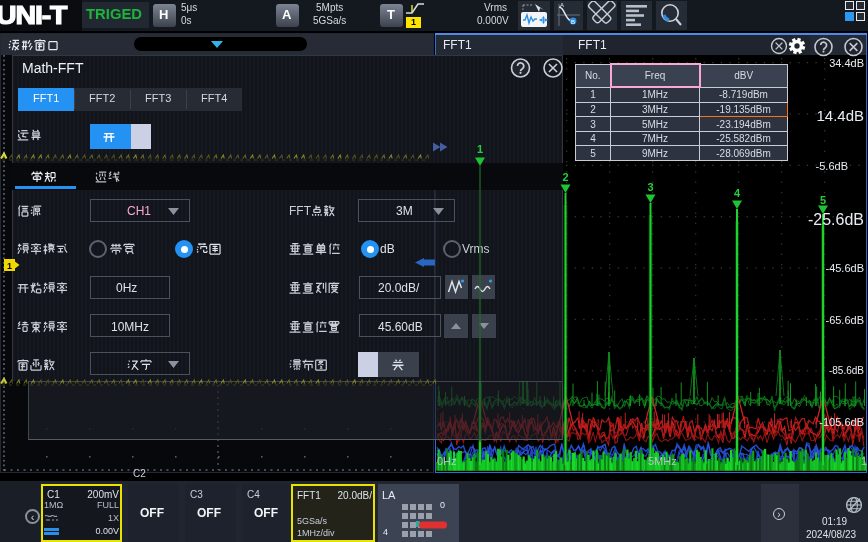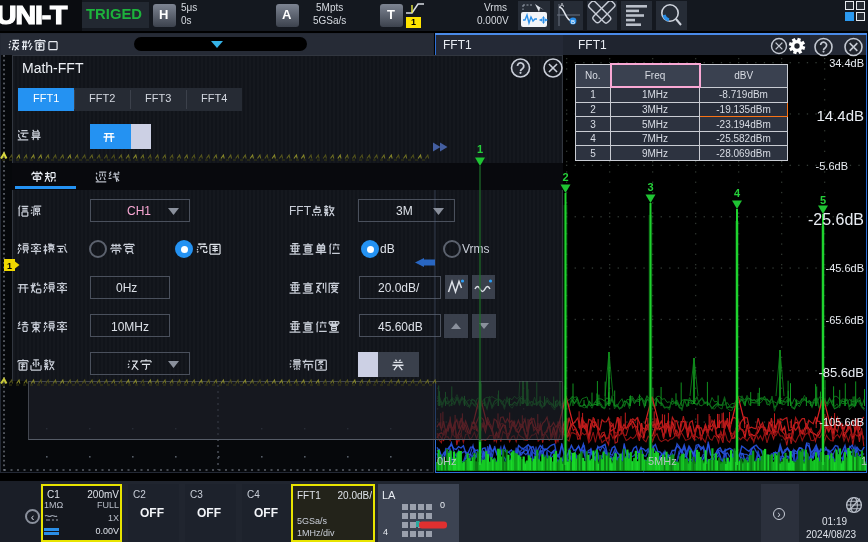--- a/index.html
+++ b/index.html
@@ -1400,21 +1400,21 @@
     <text x="437" y="464.5" font-size="11" fill="#c2c8d0" opacity="0.9">0Hz</text>
     <text x="648" y="464.5" font-size="11" fill="#c2c8d0" opacity="0.9">5MHz</text>
     <text x="861" y="464.5" font-size="11" fill="#c2c8d0" opacity="0.9">10MHz</text>
   </svg>
 <div class="tx" style="right:4px;top:57px;font-size:11px;color:#e8ecf2;z-index:30">34.4dB</div>
 <div class="tx" style="right:4px;top:107px;font-size:15px;color:#e8ecf2;z-index:30">14.4dB</div>
 <div class="tx" style="right:20px;top:160px;font-size:11px;color:#e8ecf2;z-index:30">-5.6dB</div>
 <div class="tx" style="right:4px;top:211px;font-size:16px;color:#e8ecf2;z-index:30">-25.6dB</div>
 <div class="tx" style="right:4px;top:262px;font-size:11px;color:#e8ecf2;z-index:30">-45.6dB</div>
 <div class="tx" style="right:4px;top:314px;font-size:11px;color:#e8ecf2;z-index:30">-65.6dB</div>
-<div class="tx" style="right:4px;top:365px;font-size:13px;color:#e8ecf2;z-index:30">-85.6dB</div>
+<div class="tx" style="right:4px;top:365px;font-size:10px;color:#e8ecf2;z-index:30">-85.6dB</div>
 <div class="tx" style="right:4px;top:416px;font-size:11px;color:#e8ecf2;z-index:30">-105.6dB</div>
 <div class="ab" style="left:575px;top:63px;width:212px;height:98px;z-index:20">
     <table style="border-collapse:collapse;width:212px;height:98px;table-layout:fixed;font-size:10px;color:#d8dce4;text-align:center">
       <colgroup>
         <col style="width:35px">
         <col style="width:89px">
         <col style="width:88px">
       </colgroup>
       <tbody>
         <tr style="background:#3a4150">
@@ -1790,21 +1790,21 @@
 <div class="tx" style="right:749px;top:500px;font-size:9px;color:#b9bec8">FULL</div>
 <svg class="ab" style="left:44px;top:514px;z-index:5" width="16" height="8" viewBox="0 0 16 8">
     <path d="M1 2c2-2 4 2 6 0s4 2 6 0" stroke="#9aa0ac" stroke-width="1.2" fill="none"></path>
     <path d="M2 6h4M8 6h2M12 6h2" stroke="#9aa0ac" stroke-width="1"></path>
   </svg>
 <div class="tx" style="right:749px;top:513px;font-size:9px;color:#b9bec8">1X</div>
 <div class="ab" style="left:44px;top:528px;width:15px;height:2.5px;background:#2b8fe8"></div>
 <div class="ab" style="left:44px;top:532px;width:15px;height:2.5px;background:#2b8fe8"></div>
 <div class="tx" style="right:749px;top:526px;font-size:9px;color:#dde1e8">0.00V</div>
 <div class="ab" style="left:128px;top:484px;width:51px;height:58px;background:#1d222c"></div>
-<div class="tx" style="left:133px;top:489px;font-size:10px;color:#c9ced8">C2</div>
+<div class="tx" style="left:133px;top:468px;font-size:10px;color:#c9ced8">C2</div>
 <div class="tx" style="left:140px;top:506px;font-size:12px;font-weight:700;color:#f2f4f8">OFF</div>
 <div class="ab" style="left:185px;top:484px;width:51px;height:58px;background:#1d222c"></div>
 <div class="tx" style="left:190px;top:489px;font-size:10px;color:#c9ced8">C3</div>
 <div class="tx" style="left:197px;top:506px;font-size:12px;font-weight:700;color:#f2f4f8">OFF</div>
 <div class="ab" style="left:242px;top:484px;width:51px;height:58px;background:#1d222c"></div>
 <div class="tx" style="left:247px;top:489px;font-size:10px;color:#c9ced8">C4</div>
 <div class="tx" style="left:254px;top:506px;font-size:12px;font-weight:700;color:#f2f4f8">OFF</div>
 <div class="ab" style="left:291px;top:484px;width:84px;height:58px;background:#23231a;border:2px solid #e8e400"></div>
 <div class="tx" style="left:297px;top:490px;font-size:10px;color:#dde1e8">FFT1</div>
 <div class="tx" style="right:496px;top:490px;font-size:10px;color:#dde1e8">20.0dB/</div>

